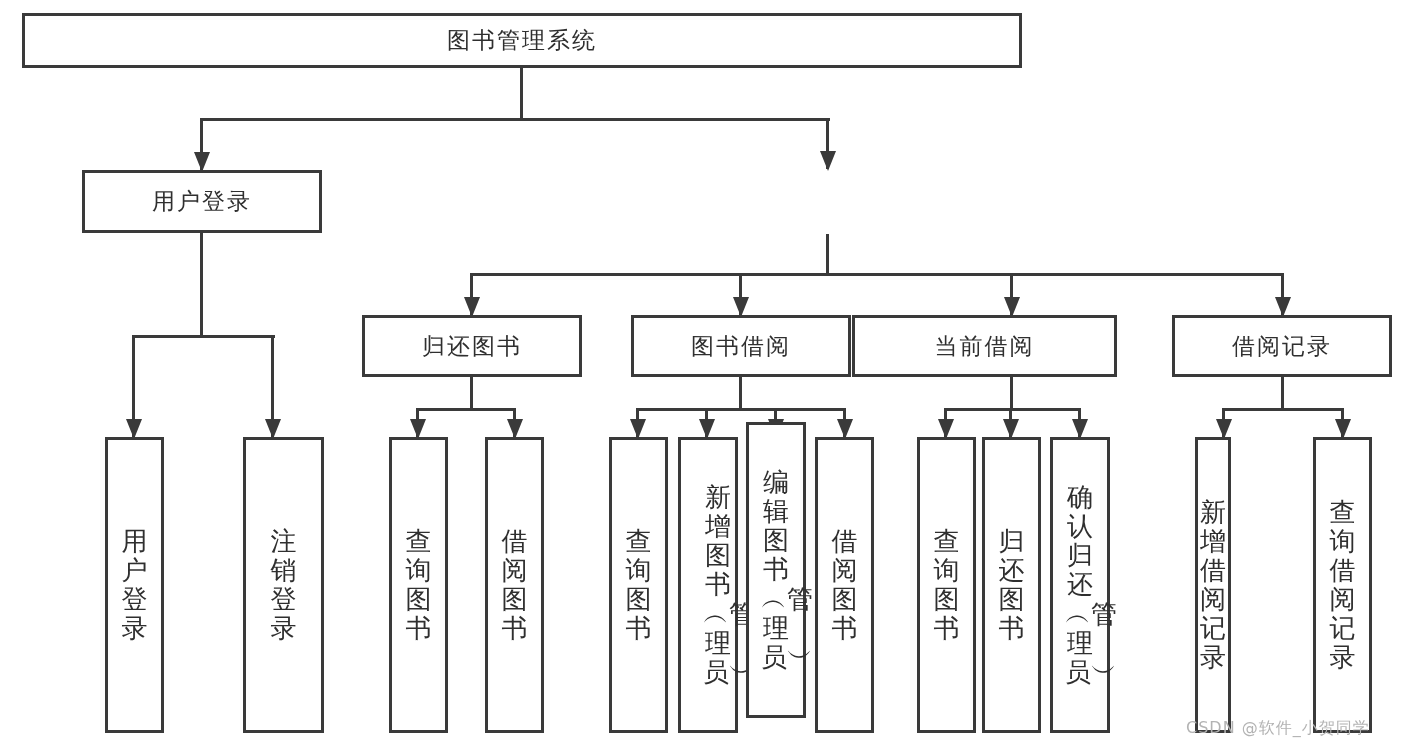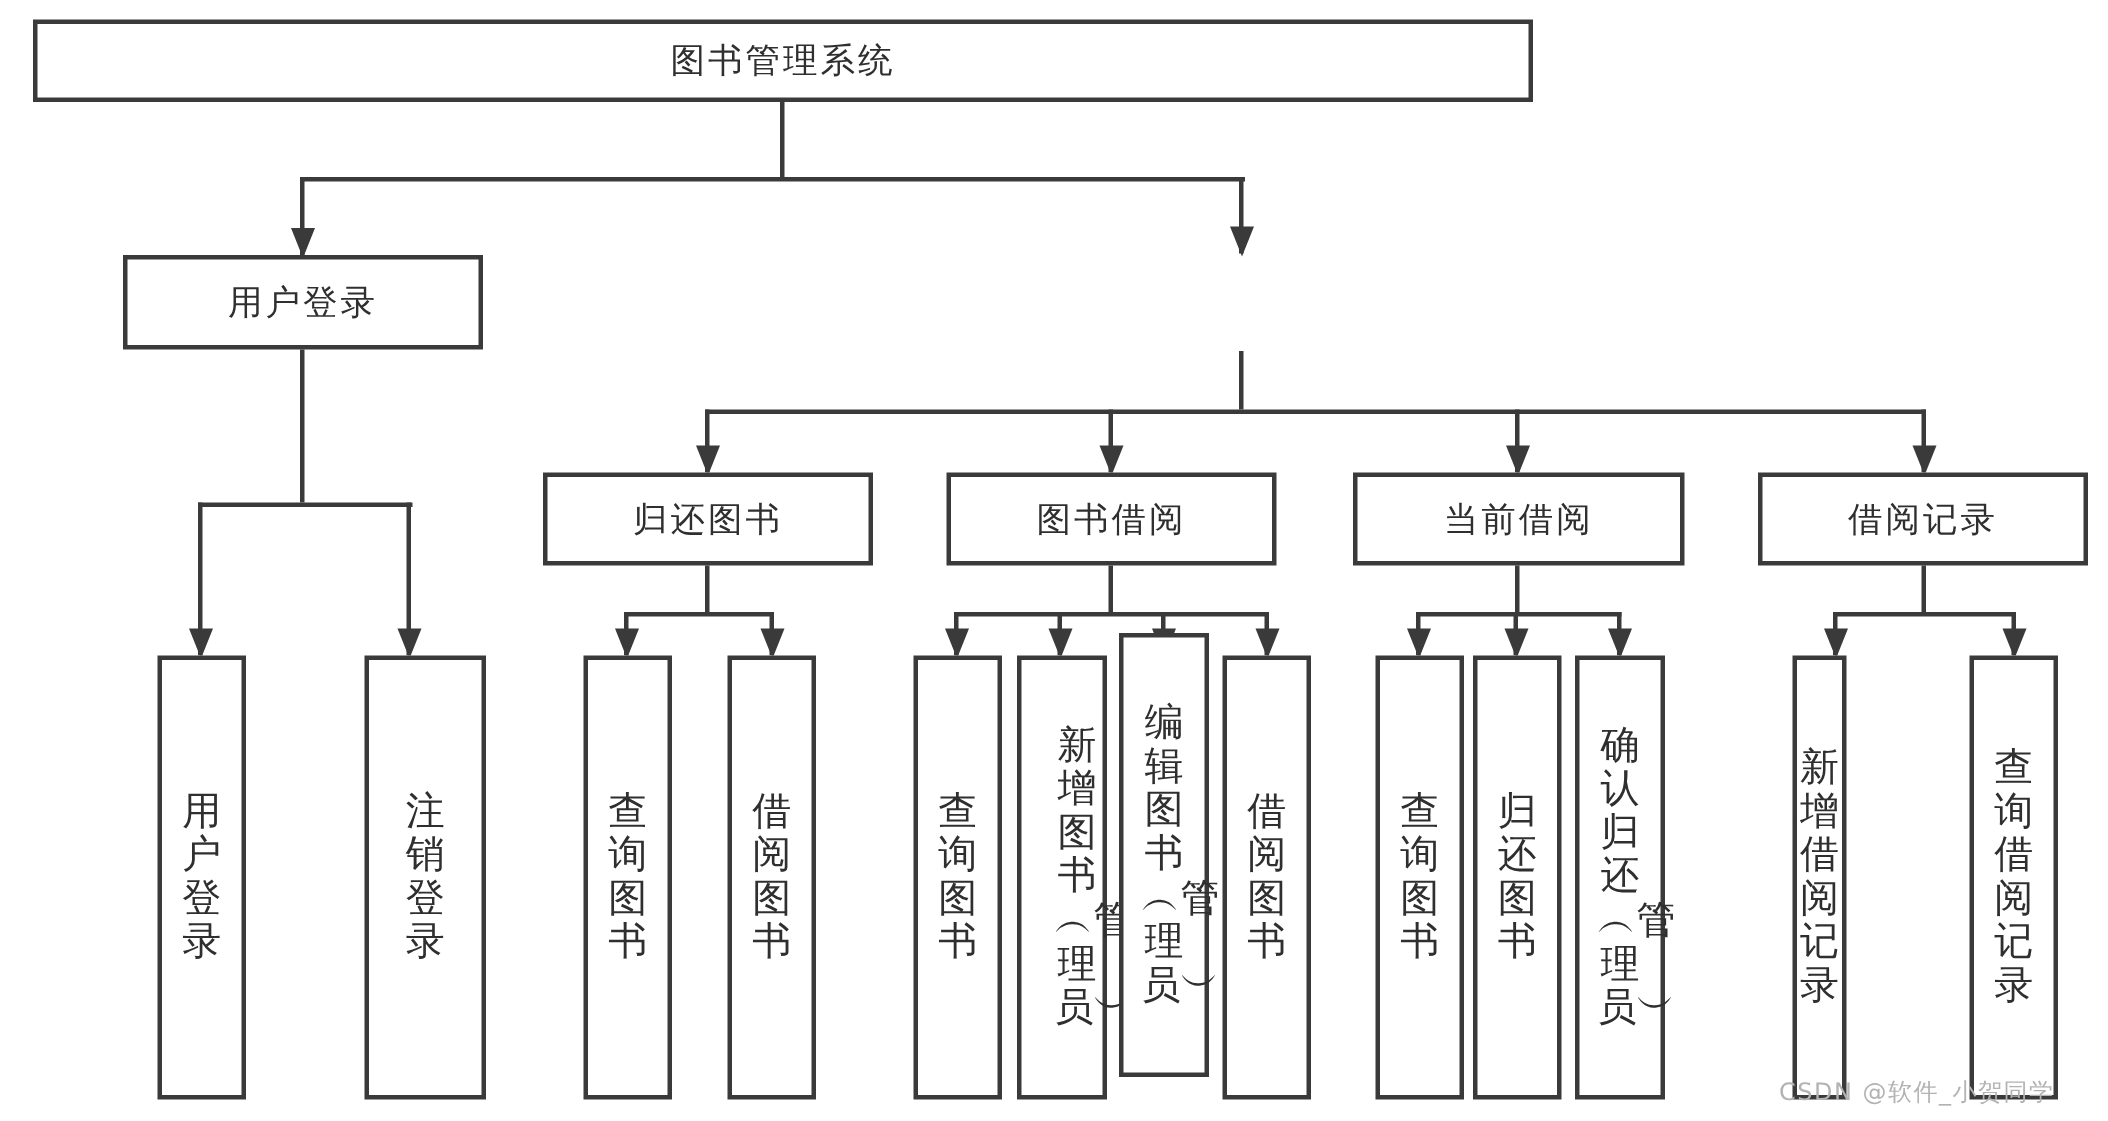--- a/index.html
+++ b/index.html
@@ -66,21 +66,21 @@
   <div class="drop" style="left:739px; top:273px; height:42px;"></div>
   <div class="drop" style="left:1010px; top:273px; height:42px;"></div>
   <div class="drop" style="left:1281px; top:273px; height:42px;"></div>
 
   <div class="node hbox" style="left:362px; top:315px; width:220px; height:62px;">
     <span>归还图书</span>
   </div>
   <div class="node hbox" style="left:631px; top:315px; width:220px; height:62px;">
     <span>图书借阅</span>
   </div>
-  <div class="node hbox" style="left:902px; top:315px; width:221px; height:62px;">
+  <div class="node hbox" style="left:852px; top:315px; width:265px; height:62px;">
     <span>当前借阅</span>
   </div>
   <div class="node hbox" style="left:1172px; top:315px; width:220px; height:62px;">
     <span>借阅记录</span>
   </div>
 
   <div class="line stem" style="left:470px; top:377px; height:31px;"></div>
   <div class="line branch" style="left:416px; top:408px; width:100px;"></div>
   <div class="drop" style="left:416px; top:408px; height:29px;"></div>
   <div class="drop" style="left:513px; top:408px; height:29px;"></div>

